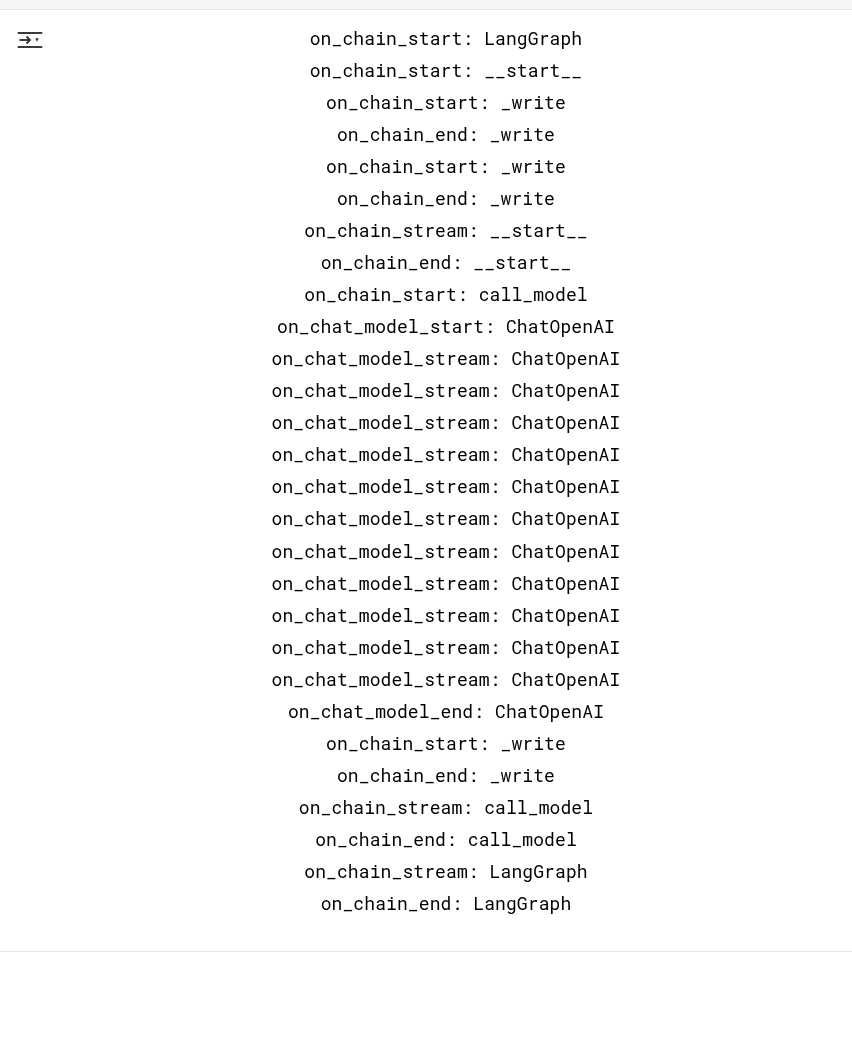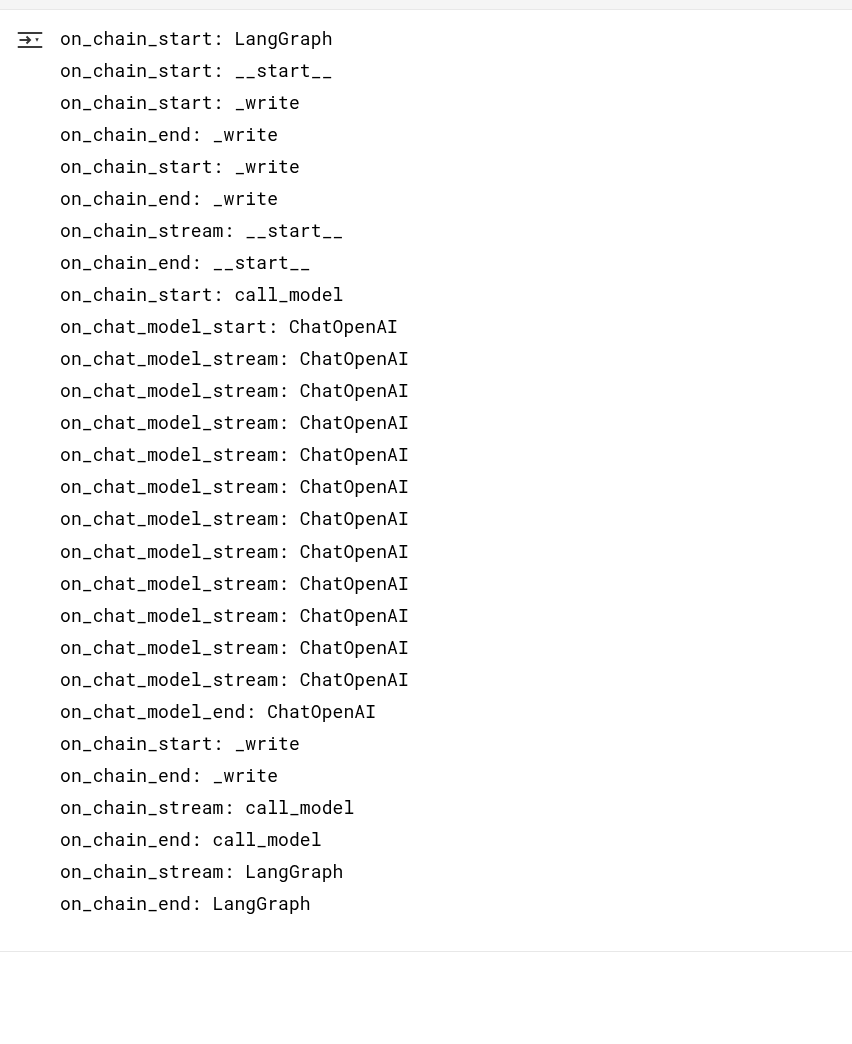--- a/index.html
+++ b/index.html
@@ -15,20 +15,21 @@
       height: 10px;
       background: #f5f5f5;
       border-bottom: 1px solid #e8e8e8;
     }
     .cell {
       display: flex;
       align-items: flex-start;
       padding: 12px 4px 32px 0;
       background: #ffffff;
       border-bottom: 1px solid #e8e8e8;
+      text-align: center;
     }
     .gutter {
       width: 60px;
       flex: 0 0 60px;
       display: flex;
       justify-content: center;
       align-items: flex-start;
       padding-top: 6px;
     }
     .gutter .icon {

